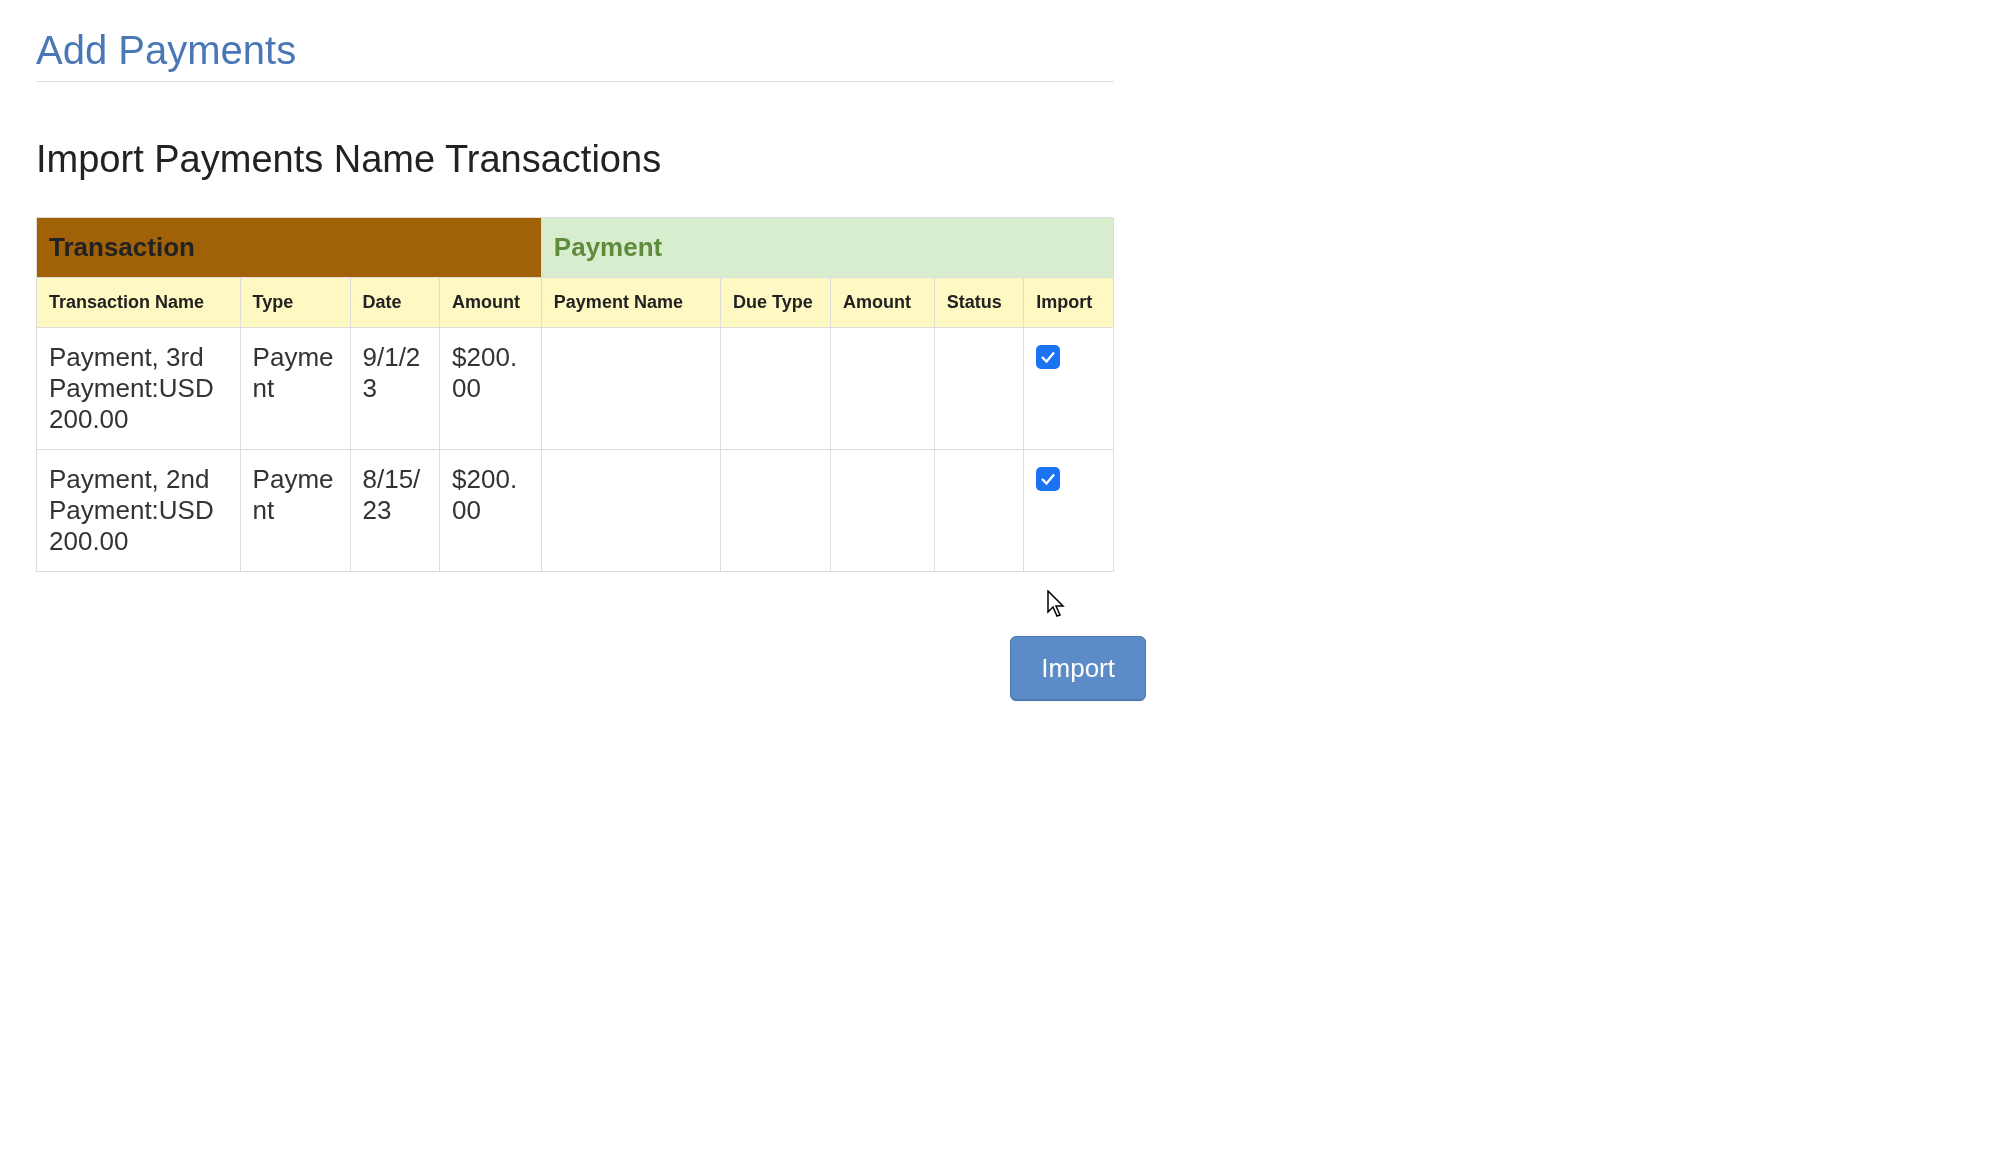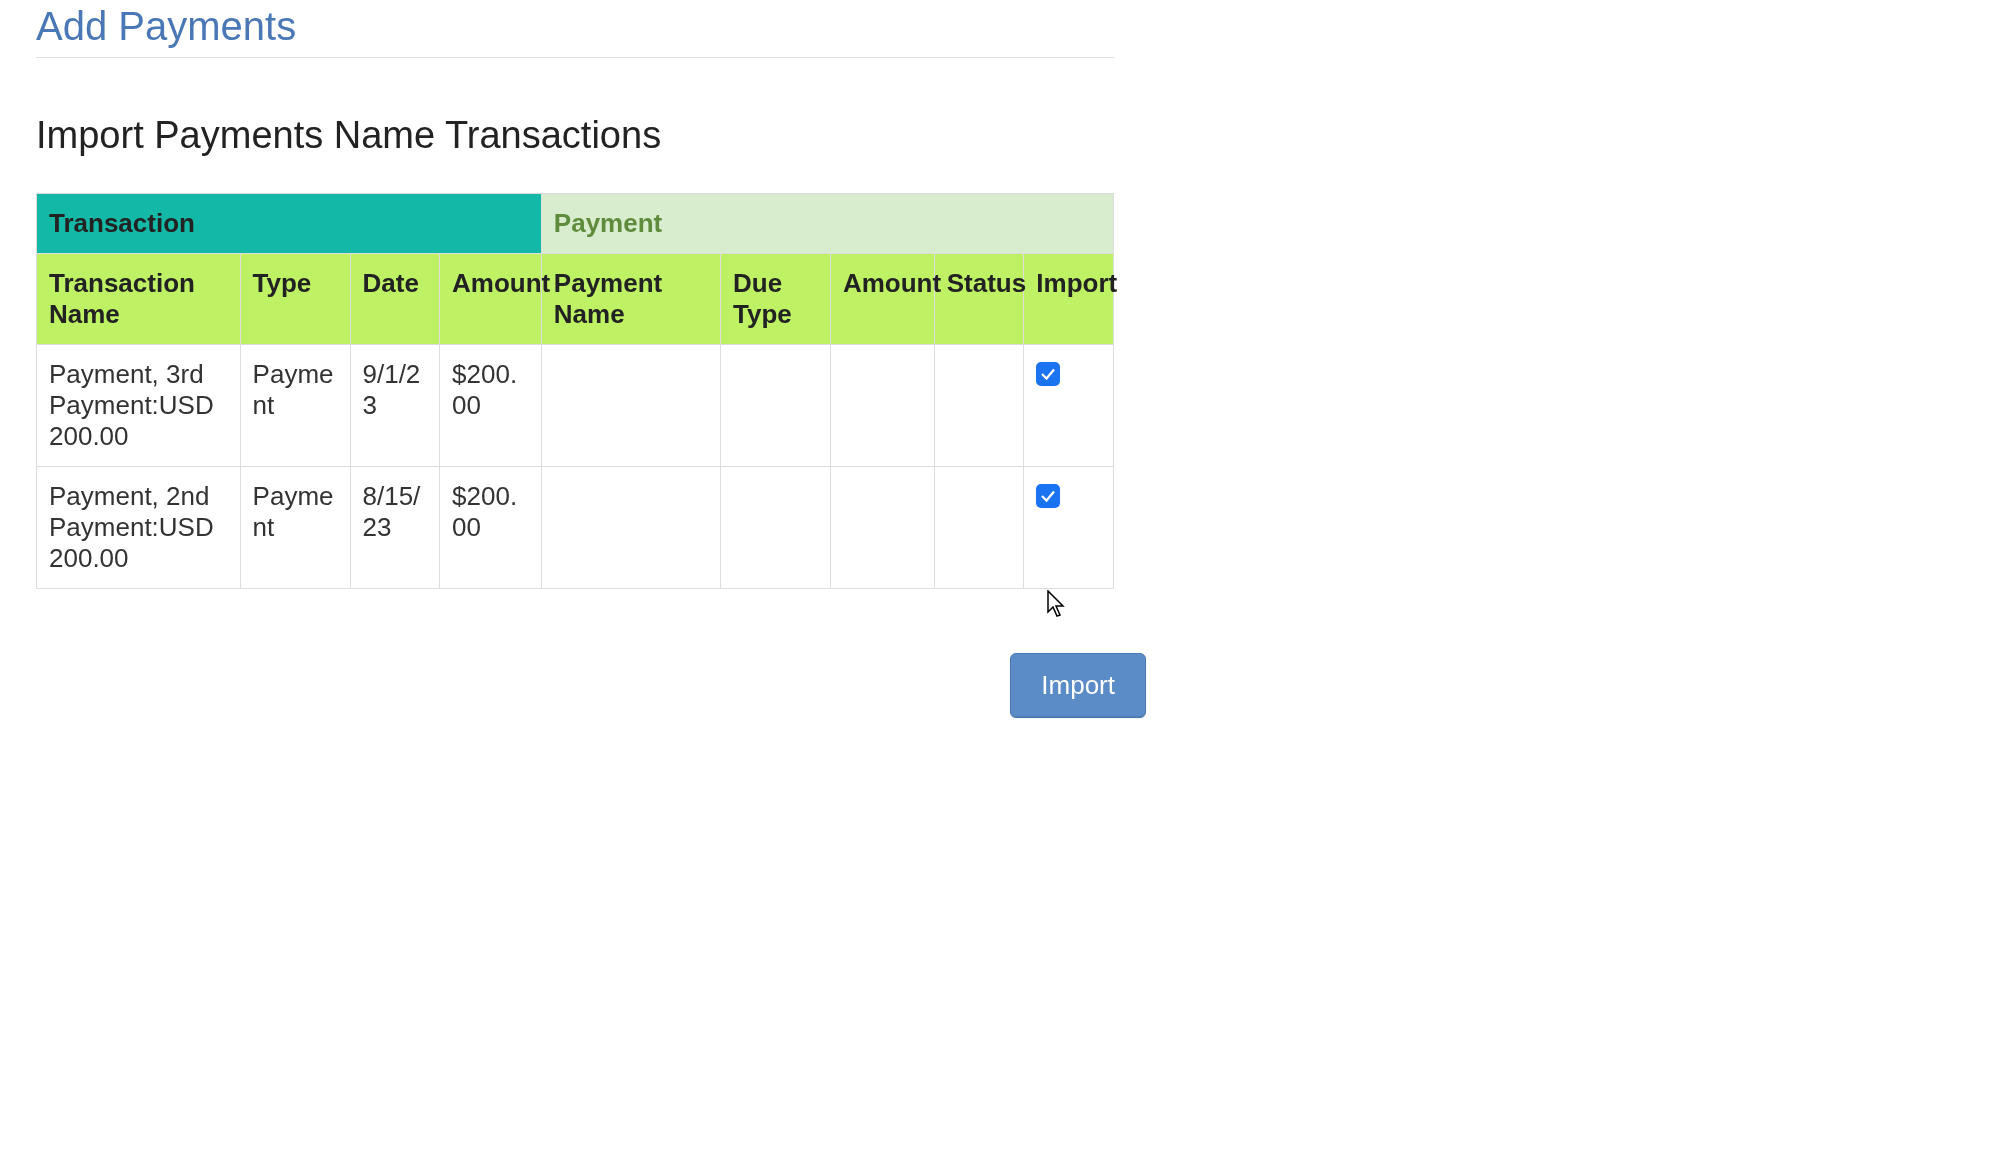--- a/index.html
+++ b/index.html
@@ -6,21 +6,21 @@
   html, body {
     margin: 0;
     padding: 0;
     font-family: "Helvetica Neue", Helvetica, Arial, sans-serif;
     font-size: 24px;
     color: #333;
     background: #fff;
   }
   .page {
     width: 1735px;
-    padding: 4px 36px;
+    padding: 28px 36px;
   }
   h1.page-title {
     font-size: 40px;
     font-weight: 400;
     color: #4a77b5;
     margin: 0 0 6px 0;
     padding-bottom: 8px;
     border-bottom: 1px solid #e0e0e0;
     width: 1078px;
   }
@@ -40,33 +40,33 @@
     padding: 14px 12px;
     vertical-align: top;
   }
   
   tr.group-header th {
     border: 1px solid #ddd;
     font-weight: 700;
     font-size: 26px;
   }
   th.group-transaction {
-    background: #14b8a6;
+    background: #a16207;
     color: #222;
   }
   th.group-payment {
     background: #d8ecce;
     color: #5f8c3c;
   }
   
   tr.col-header th {
     font-weight: 700;
-    font-size: 26px;
+    font-size: 18px;
     color: #222;
-    background: #bef264;
+    background: #fef9c3;
     border: 1px solid #ddd;
   }
   tr.data-row td {
     border: 1px solid #ddd;
     font-size: 26px;
     color: #333;
     word-wrap: break-word;
   }
   
   .col-tname   { width: 200px; }

